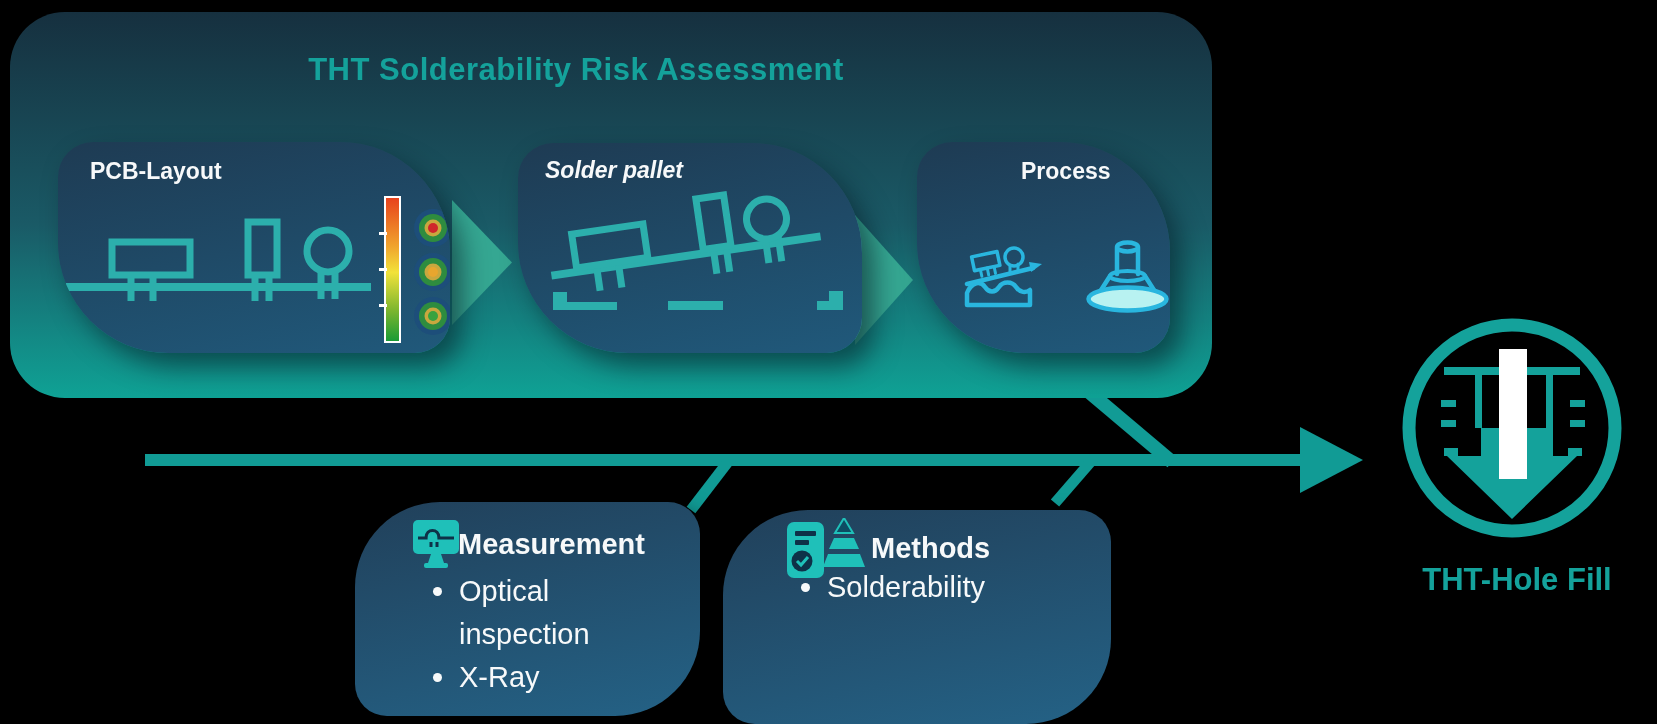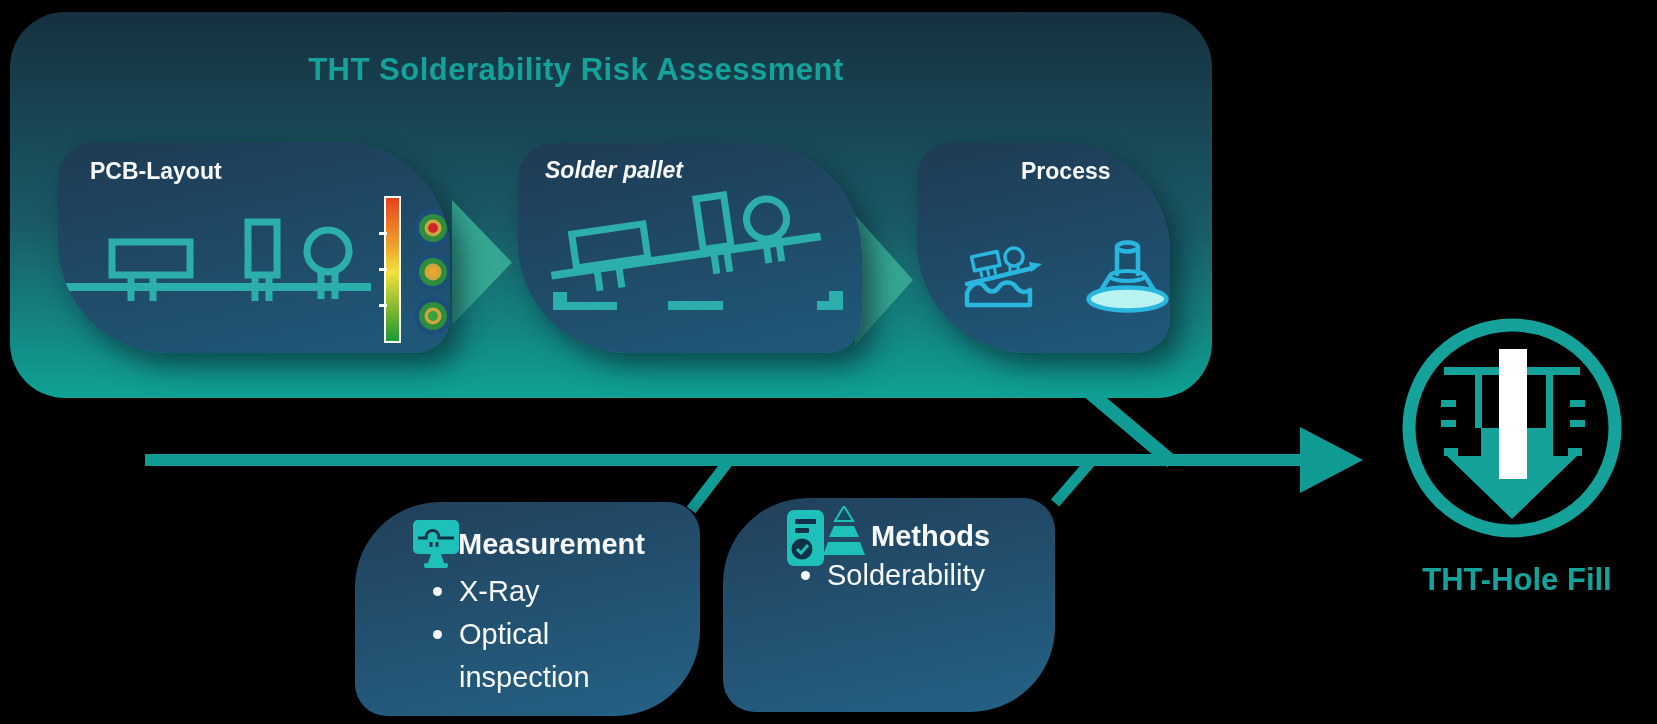--- a/index.html
+++ b/index.html
@@ -31,21 +31,21 @@
   .box-art{position:absolute;left:0;top:0;}
 
   
   #flow-layer{position:absolute;left:0;top:0;z-index:1;}
 
   
   .detail-box{position:absolute;overflow:hidden;z-index:3;
        background:linear-gradient(168deg,var(--box2-top) 0%,var(--box2-bot) 100%);
        border-radius:85px 32px 85px 32px;box-shadow:8px 10px 22px rgba(0,0,0,.55);}
   .detail-box.measurement{left:355px;top:502px;width:345px;height:214px;}
-  .detail-box.methods{left:723px;top:498px;width:332px;height:214px;}
+  .detail-box.methods{left:723px;top:510px;width:388px;height:214px;}
   .detail-title{position:absolute;font-size:29px;font-weight:bold;color:var(--white-text);white-space:nowrap;}
   .measurement .detail-title{left:103px;top:26px;}
   .methods .detail-title{left:148px;top:22px;}
   .detail-icon{position:absolute;}
   .measurement .detail-icon{left:58px;top:18px;}
   .methods .detail-icon{left:64px;top:8px;}
   .detail-items{position:absolute;left:0;right:8px;color:var(--white-text);font-size:29px;}
   .measurement .detail-items{top:68px;}
   .methods .detail-items{top:56px;}
   .li{display:flex;align-items:flex-start;line-height:43px;}
@@ -216,25 +216,25 @@
       <path d="M5,18 H13 C13,8 26,8 26,18 H41" fill="none" stroke-width="3.2" style="stroke:var(--icon-dark)"></path>
       <line x1="18" y1="22" x2="18" y2="27" stroke-width="3" style="stroke:var(--icon-dark)"></line>
       <line x1="24" y1="22" x2="24" y2="27" stroke-width="3" style="stroke:var(--icon-dark)"></line>
       <path d="M18,34 h10 l3,9 h-16 z" style="fill:var(--icon-fill)"></path>
       <rect x="11" y="43" width="24" height="5" rx="2" style="fill:var(--icon-fill)"></rect>
     </svg>
     <div class="detail-title">Measurement</div>
     <div class="detail-items">
       <div class="li">
         <span class="dot"></span>
-        <span class="li-text">X-Ray</span>
+        <span class="li-text">Optical inspection</span>
       </div>
       <div class="li">
         <span class="dot"></span>
-        <span class="li-text">Optical inspection</span>
+        <span class="li-text">X-Ray</span>
       </div>
     </div>
   </div>
 
   <div class="detail-box methods">
     <svg class="detail-icon" width="78" height="64" viewBox="0 0 78 64">
       <polygon points="57,0 66,15 48,15" fill="#0D4C63" stroke-width="2" style="stroke:var(--icon-fill)"></polygon>
       <polygon points="47,20 67,20 72,31 42,31" style="fill:var(--icon-fill)"></polygon>
       <polygon points="41,36 73,36 78,49 36,49" style="fill:var(--icon-fill)"></polygon>
       <rect x="0" y="4" width="37" height="56" rx="7" style="fill:var(--icon-fill)"></rect>

